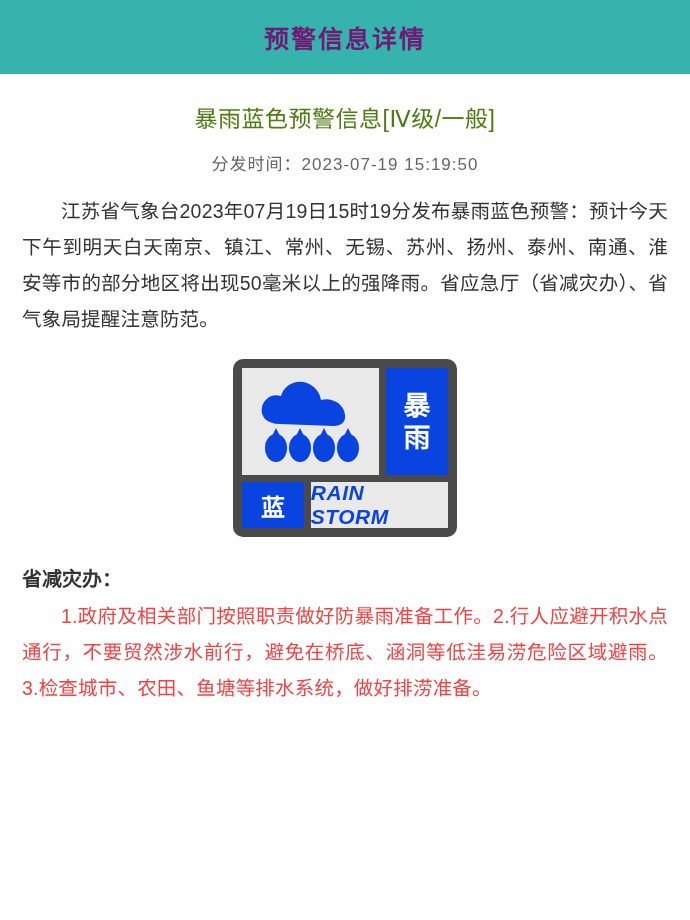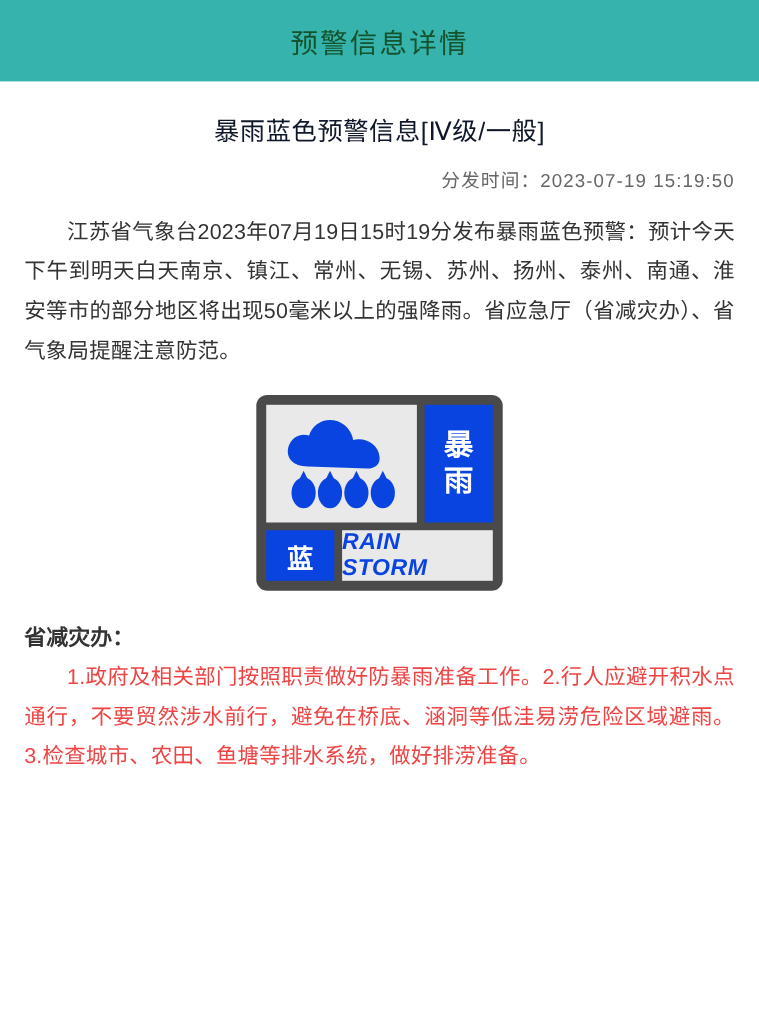--- a/index.html
+++ b/index.html
@@ -25,42 +25,42 @@
 
   
   .header-bar {
     height: 74px;
     background: #35b3ac;
     display: flex;
     align-items: center;
     justify-content: center;
   }
   .header-title {
-    color: #14532d;
+    color: #701a75;
     font-size: 25px;
-    font-weight: normal;
+    font-weight: bold;
     letter-spacing: 2px;
   }
 
   
   .content {
     padding: 0 22px;
     box-sizing: border-box;
   }
 
   .alert-title {
     text-align: center;
     font-size: 23px;
-    color: #0f172a;
+    color: #4d7c0f;
     margin-top: 26px;
     letter-spacing: 0.5px;
   }
 
   .issue-time {
-    text-align: right;
+    text-align: center;
     font-size: 17px;
     color: #666666;
     margin-top: 16px;
     letter-spacing: 1px;
   }
 
   .body-text {
     margin-top: 18px;
     font-size: 19.5px;
     line-height: 36px;

